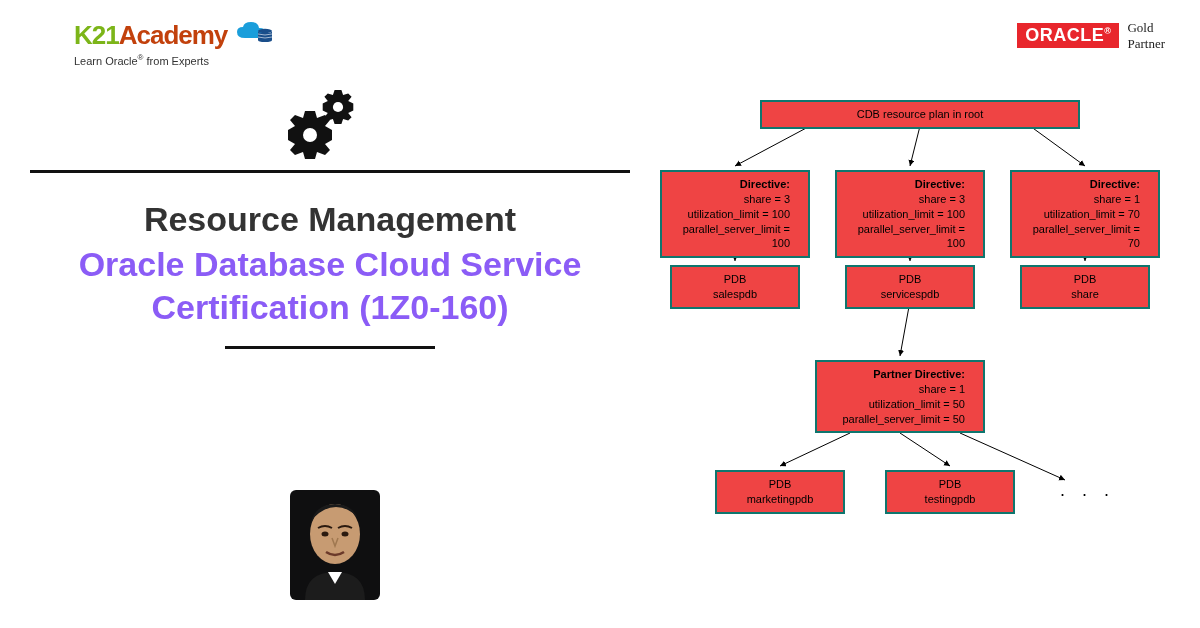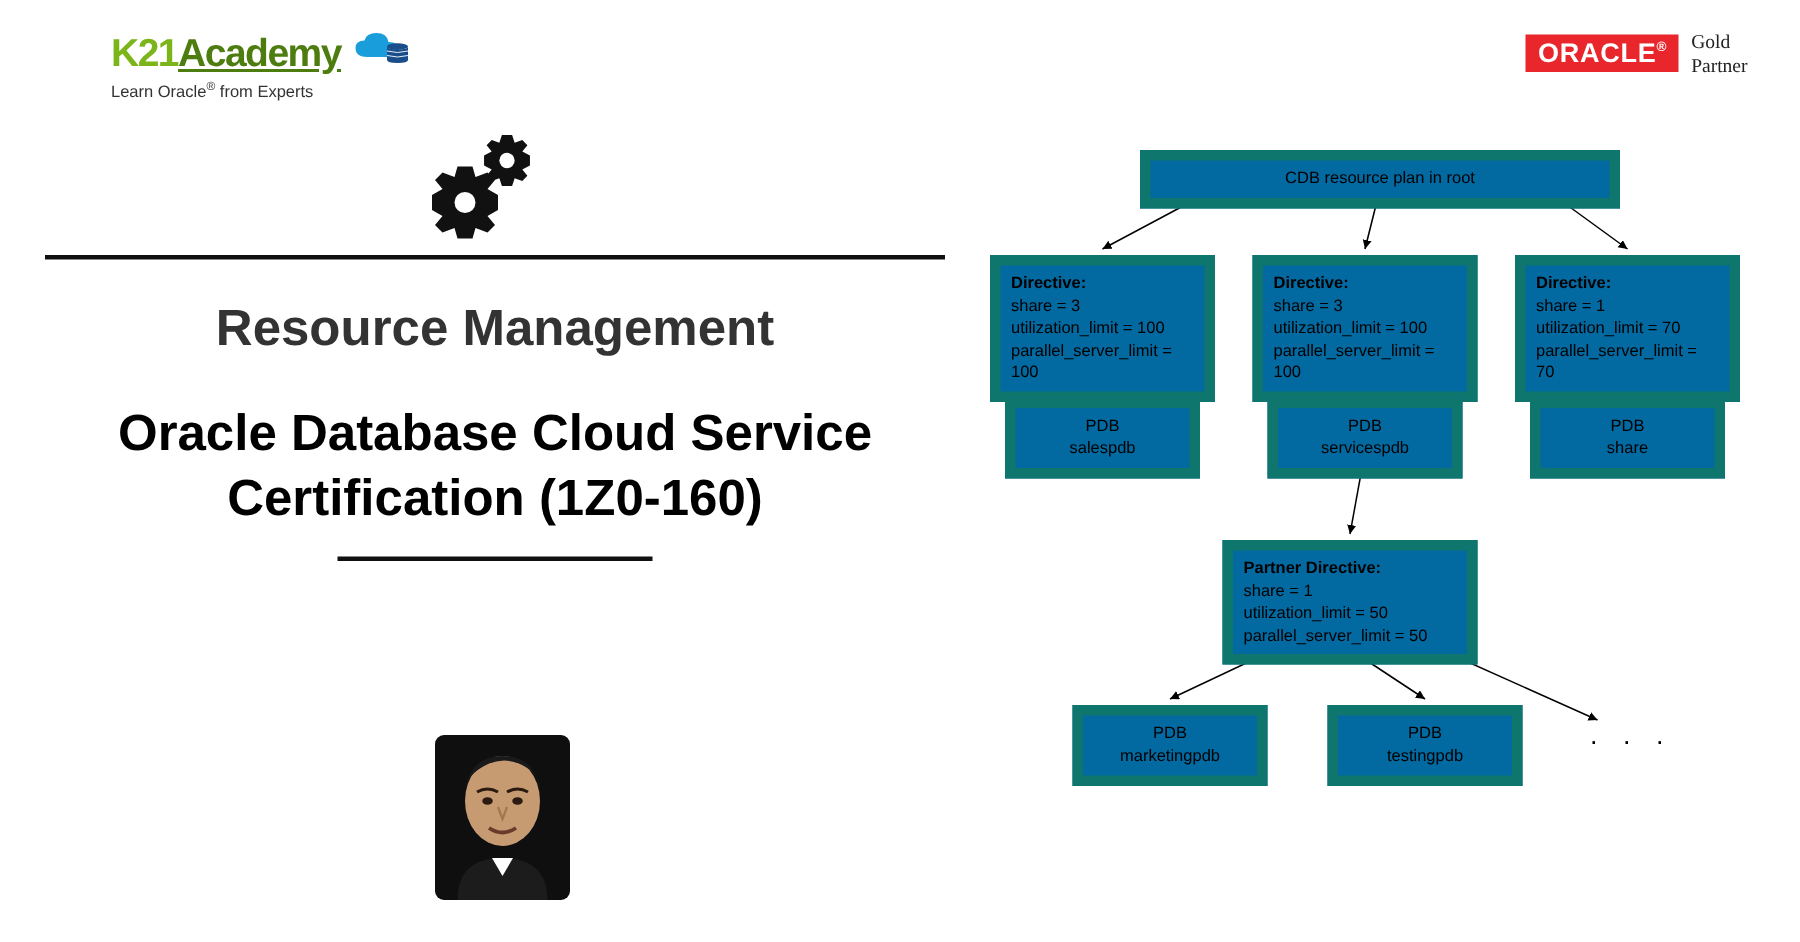--- a/index.html
+++ b/index.html
@@ -1,46 +1,46 @@
 <!DOCTYPE html>
 <html><head>
 <meta charset="utf-8">
 <style>
 * { margin: 0; padding: 0; box-sizing: border-box; }
 body { width: 1200px; height: 628px; background: #fff; font-family: Arial, sans-serif; position: relative; }
 
 .logo-k21 { position: absolute; top: 20px; left: 35px; }
 .logo-k21 .k21 { font-size: 26px; font-weight: bold; letter-spacing: -1px; }
 .logo-k21 .k21 .k { color: #7cb519; margin-left: 39px; }
-.logo-k21 .k21 .aca { color: #4d7c0f; text-decoration: underline; }
+.logo-k21 .k21 .aca { color: #c2410c; }
 .logo-k21 .cloud-icon { display: inline-block; vertical-align: top; margin-left: 3px; }
 .logo-k21 .tag { font-size: 11px; color: #333; margin-top: 2px; padding-left: 39px; }
 .logo-k21 .tag .reg { font-size: 8px; vertical-align: super; }
 
 .oracle-partner { position: absolute; top: 20px; right: 35px; display: flex; align-items: center; gap: 8px; padding-left: 40px; }
 .oracle-badge { background: #e8262c; color: #fff; font-weight: bold; font-size: 18px; padding: 2px 8px; letter-spacing: 0.5px; position: relative; }
 .oracle-badge .reg { font-size: 9px; vertical-align: super; }
 .oracle-partner .gp { font-size: 13px; color: #222; line-height: 1.2; font-family: Liberation Serif, serif; }
 
 .gears { position: absolute; top: 85px; left: 280px; }
 
 .hr1 { position: absolute; top: 170px; left: 30px; width: 600px; height: 3px; background: #111; }
 
 .title-block { position: absolute; top: 200px; left: 30px; width: 600px; text-align: center; }
 .title-block h2 { font-size: 34px; color: #333; font-weight: 600; }
-.title-block h1 { font-size: 34px; color: #000000; font-weight: 700; margin-top: 29px; line-height: 1.25; }
+.title-block h1 { font-size: 34px; color: #8b5cf6; font-weight: 700; margin-top: 4px; line-height: 1.25; }
 .title-block .underline { width: 210px; height: 3px; background: #111; margin: 18px auto 0; }
 
 .avatar { position: absolute; bottom: 28px; left: 290px; width: 90px; height: 110px; border-radius: 6px; overflow: hidden; }
 
 .diagram { position: absolute; top: 100px; right: 30px; width: 510px; height: 500px; font-family: Arial, sans-serif; }
 .diagram svg { position: absolute; top: 0; left: 0; width: 100%; height: 100%; pointer-events: none; }
 
-.dbox { position: absolute; border: 7px solid #0f766e; background: #0369a1; font-size: 11px; color: #000; text-align: center; padding: 5px 4px; line-height: 1.35; }
-.dbox.left { text-align: left; padding: 5px 7px; }
+.dbox { position: absolute; border: 2px solid #0f766e; background: #ef4444; font-size: 11px; color: #000; text-align: center; padding: 5px 4px; line-height: 1.35; }
+.dbox.left { text-align: right; padding: 5px 18px; }
 .dbox .bold { font-weight: bold; }
 
 #cdb-root { top: 0; left: 100px; width: 320px; }
 #col1-dir { top: 70px; left: 0; width: 150px; }
 #col2-dir { top: 70px; left: 175px; width: 150px; }
 #col3-dir { top: 70px; left: 350px; width: 150px; }
 #col1-pdb { top: 165px; left: 10px; width: 130px; }
 #col2-pdb { top: 165px; left: 185px; width: 130px; }
 #col3-pdb { top: 165px; left: 360px; width: 130px; }
 #default-dir { top: 260px; left: 155px; width: 170px; }

